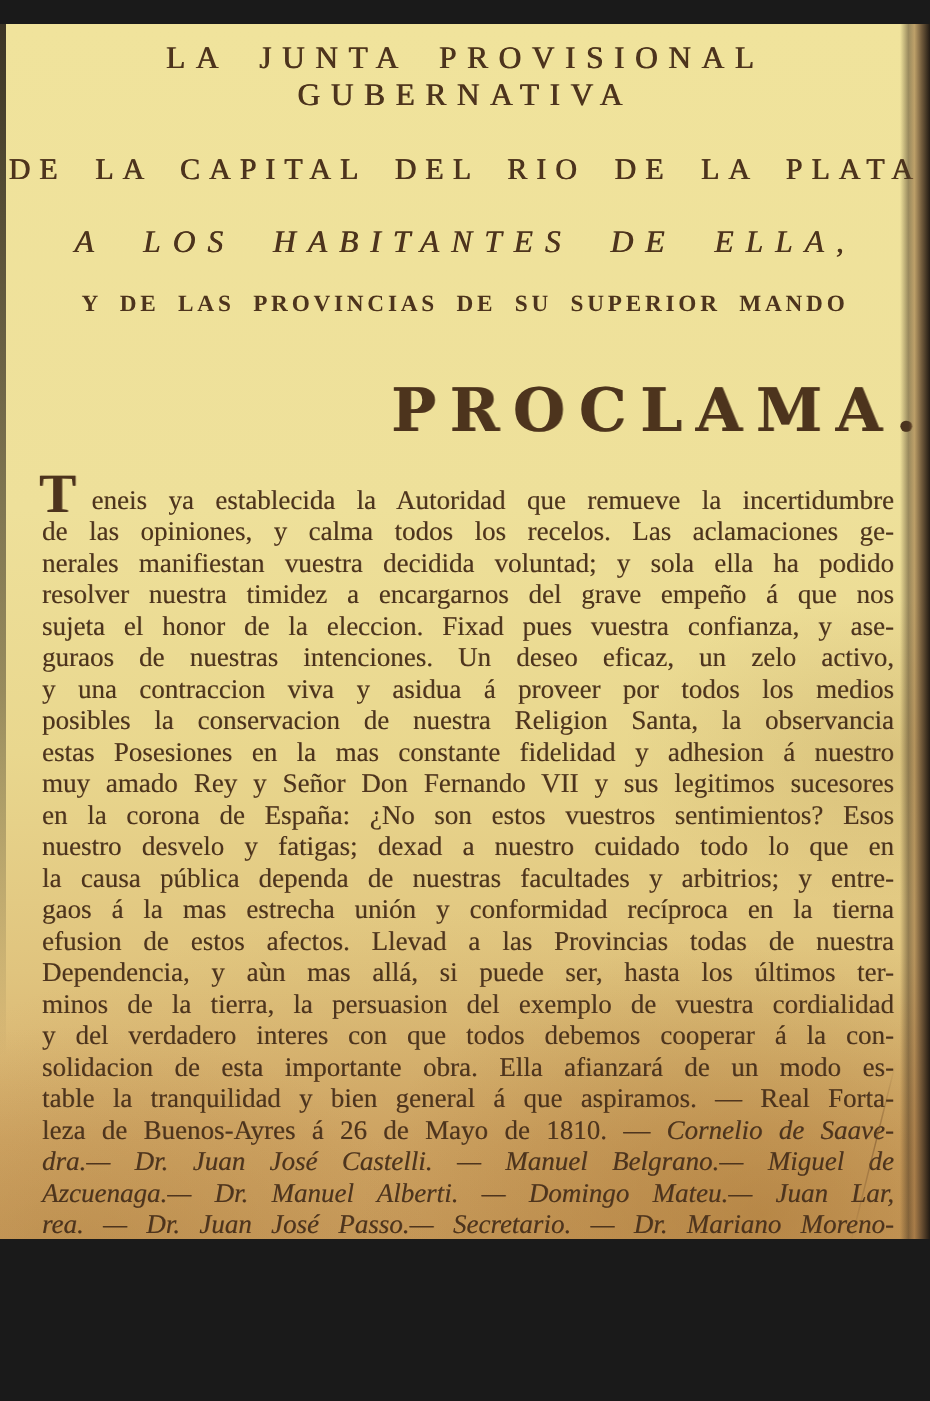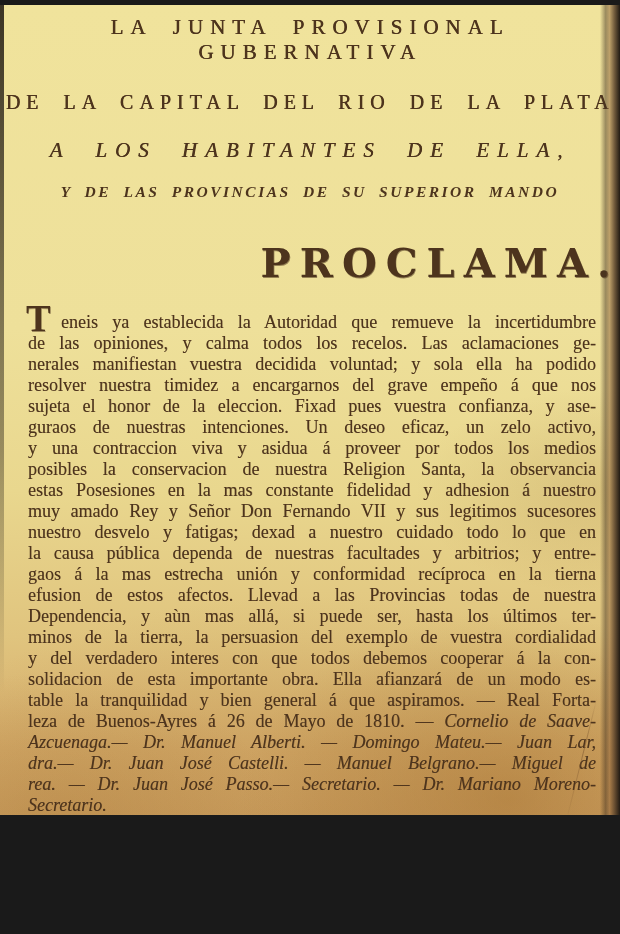--- a/index.html
+++ b/index.html
@@ -1,19 +1,19 @@
 <!DOCTYPE html>
 <html><head>
 <meta charset="utf-8">
 <style>
   html,body { margin:0; padding:0; background:#1a1a1a; }
   .page {
     position:relative;
     width:620px; height:810px;
-    margin:5px auto;
+    margin:16px auto;
     overflow:hidden;
     font-family:"Liberation Serif", serif;
     color:#4d341d;
     background:
       radial-gradient(ellipse 60% 32% at 82% 98%, rgba(150,95,30,.38), transparent 72%),
       radial-gradient(ellipse 55% 28% at 8% 102%, rgba(160,110,45,.34), transparent 70%),
       radial-gradient(ellipse 95% 40% at 50% 104%, rgba(165,115,50,.30), transparent 78%),
       radial-gradient(ellipse 40% 18% at 95% 60%, rgba(150,105,50,.18), transparent 70%),
       linear-gradient(180deg, #f0e39c 0%, #eee09a 40%, #e9d78e 60%, #e0c47e 78%, #d6ad6c 92%, #d2a768 100%);
   }
@@ -39,21 +39,21 @@
   }
   .mast-2 {
     margin-top:26px; font-size:20px; letter-spacing:6px; word-spacing:8px;
     text-shadow:.5px 0 0 currentColor;
   }
   .mast-3 {
     margin-top:24px; font-size:21px; font-style:italic; letter-spacing:8px; word-spacing:12px;
     text-shadow:.4px 0 0 currentColor;
   }
   .mast-4 {
-    margin-top:20px; font-size:15.5px; font-style:italic; font-weight:bold;
+    margin-top:20px; font-size:15.5px; font-weight:bold;
     letter-spacing:2.5px; word-spacing:6px;
   }
   .proclama {
     margin-top:38px; text-align:right;
     font-family:"DejaVu Serif", serif;
     font-size:40px; font-weight:bold; letter-spacing:9px;
     text-shadow:.6px .6px 0 rgba(77,52,29,.55);
   }
   .body-wrap {
     position:relative;
@@ -104,32 +104,33 @@
         <div class="body-line first-line"><span class="seg-roman">eneis ya establecida la Autoridad que remueve la incertidumbre</span><span class="seg-italic"></span></div>
         <div class="body-line"><span class="seg-roman">de las opiniones, y calma todos los recelos. Las aclamaciones ge-</span><span class="seg-italic"></span></div>
         <div class="body-line"><span class="seg-roman">nerales manifiestan vuestra decidida voluntad; y sola ella ha podido</span><span class="seg-italic"></span></div>
         <div class="body-line"><span class="seg-roman">resolver nuestra timidez a encargarnos del grave empeño á que nos</span><span class="seg-italic"></span></div>
         <div class="body-line"><span class="seg-roman">sujeta el honor de la eleccion. Fixad pues vuestra confianza, y ase-</span><span class="seg-italic"></span></div>
         <div class="body-line"><span class="seg-roman">guraos de nuestras intenciones. Un deseo eficaz, un zelo activo,</span><span class="seg-italic"></span></div>
         <div class="body-line"><span class="seg-roman">y una contraccion viva y asidua á proveer por todos los medios</span><span class="seg-italic"></span></div>
         <div class="body-line"><span class="seg-roman">posibles la conservacion de nuestra Religion Santa, la observancia</span><span class="seg-italic"></span></div>
         <div class="body-line"><span class="seg-roman">estas Posesiones en la mas constante fidelidad y adhesion á nuestro</span><span class="seg-italic"></span></div>
         <div class="body-line"><span class="seg-roman">muy amado Rey y Señor Don Fernando VII y sus legitimos sucesores</span><span class="seg-italic"></span></div>
+        <div class="body-line"><span class="seg-roman">en la corona de España: ¿No son estos vuestros sentimientos? Esos</span><span class="seg-italic"></span></div>
         <div class="body-line"><span class="seg-roman">nuestro desvelo y fatigas; dexad a nuestro cuidado todo lo que en</span><span class="seg-italic"></span></div>
         <div class="body-line"><span class="seg-roman">la causa pública dependa de nuestras facultades y arbitrios; y entre-</span><span class="seg-italic"></span></div>
         <div class="body-line"><span class="seg-roman">gaos á la mas estrecha unión y conformidad recíproca en la tierna</span><span class="seg-italic"></span></div>
         <div class="body-line"><span class="seg-roman">efusion de estos afectos. Llevad a las Provincias todas de nuestra</span><span class="seg-italic"></span></div>
         <div class="body-line"><span class="seg-roman">Dependencia, y aùn mas allá, si puede ser, hasta los últimos ter-</span><span class="seg-italic"></span></div>
         <div class="body-line"><span class="seg-roman">minos de la tierra, la persuasion del exemplo de vuestra cordialidad</span><span class="seg-italic"></span></div>
         <div class="body-line"><span class="seg-roman">y del verdadero interes con que todos debemos cooperar á la con-</span><span class="seg-italic"></span></div>
         <div class="body-line"><span class="seg-roman">solidacion de esta importante obra. Ella afianzará de un modo es-</span><span class="seg-italic"></span></div>
         <div class="body-line"><span class="seg-roman">table la tranquilidad y bien general á que aspiramos. — Real Forta-</span><span class="seg-italic"></span></div>
         <div class="body-line"><span class="seg-roman">leza de Buenos-Ayres á 26 de Mayo de 1810. — </span><span class="seg-italic">Cornelio de Saave-</span></div>
+        <div class="body-line"><span class="seg-roman"></span><span class="seg-italic">dra.— Dr. Juan José Castelli. — Manuel Belgrano.— Miguel de</span></div>
         <div class="body-line"><span class="seg-roman"></span><span class="seg-italic">Azcuenaga.— Dr. Manuel Alberti. — Domingo Mateu.— Juan Lar,</span></div>
-        <div class="body-line"><span class="seg-roman"></span><span class="seg-italic">dra.— Dr. Juan José Castelli. — Manuel Belgrano.— Miguel de</span></div>
         <div class="body-line"><span class="seg-roman"></span><span class="seg-italic">rea. — Dr. Juan José Passo.— Secretario. — Dr. Mariano Moreno-</span></div>
         <div class="body-line no-just"><span class="seg-roman"></span><span class="seg-italic">Secretario.</span></div>
       </div>
   </div>
 
   <div class="imprint-permission">CON SUPERIOR PERMISO:</div>
   <div class="imprint-printer">Buenos-Ayres: en la Real Imprenta de Niños Expósitos.</div>
 </div>
 
 </body></html>

